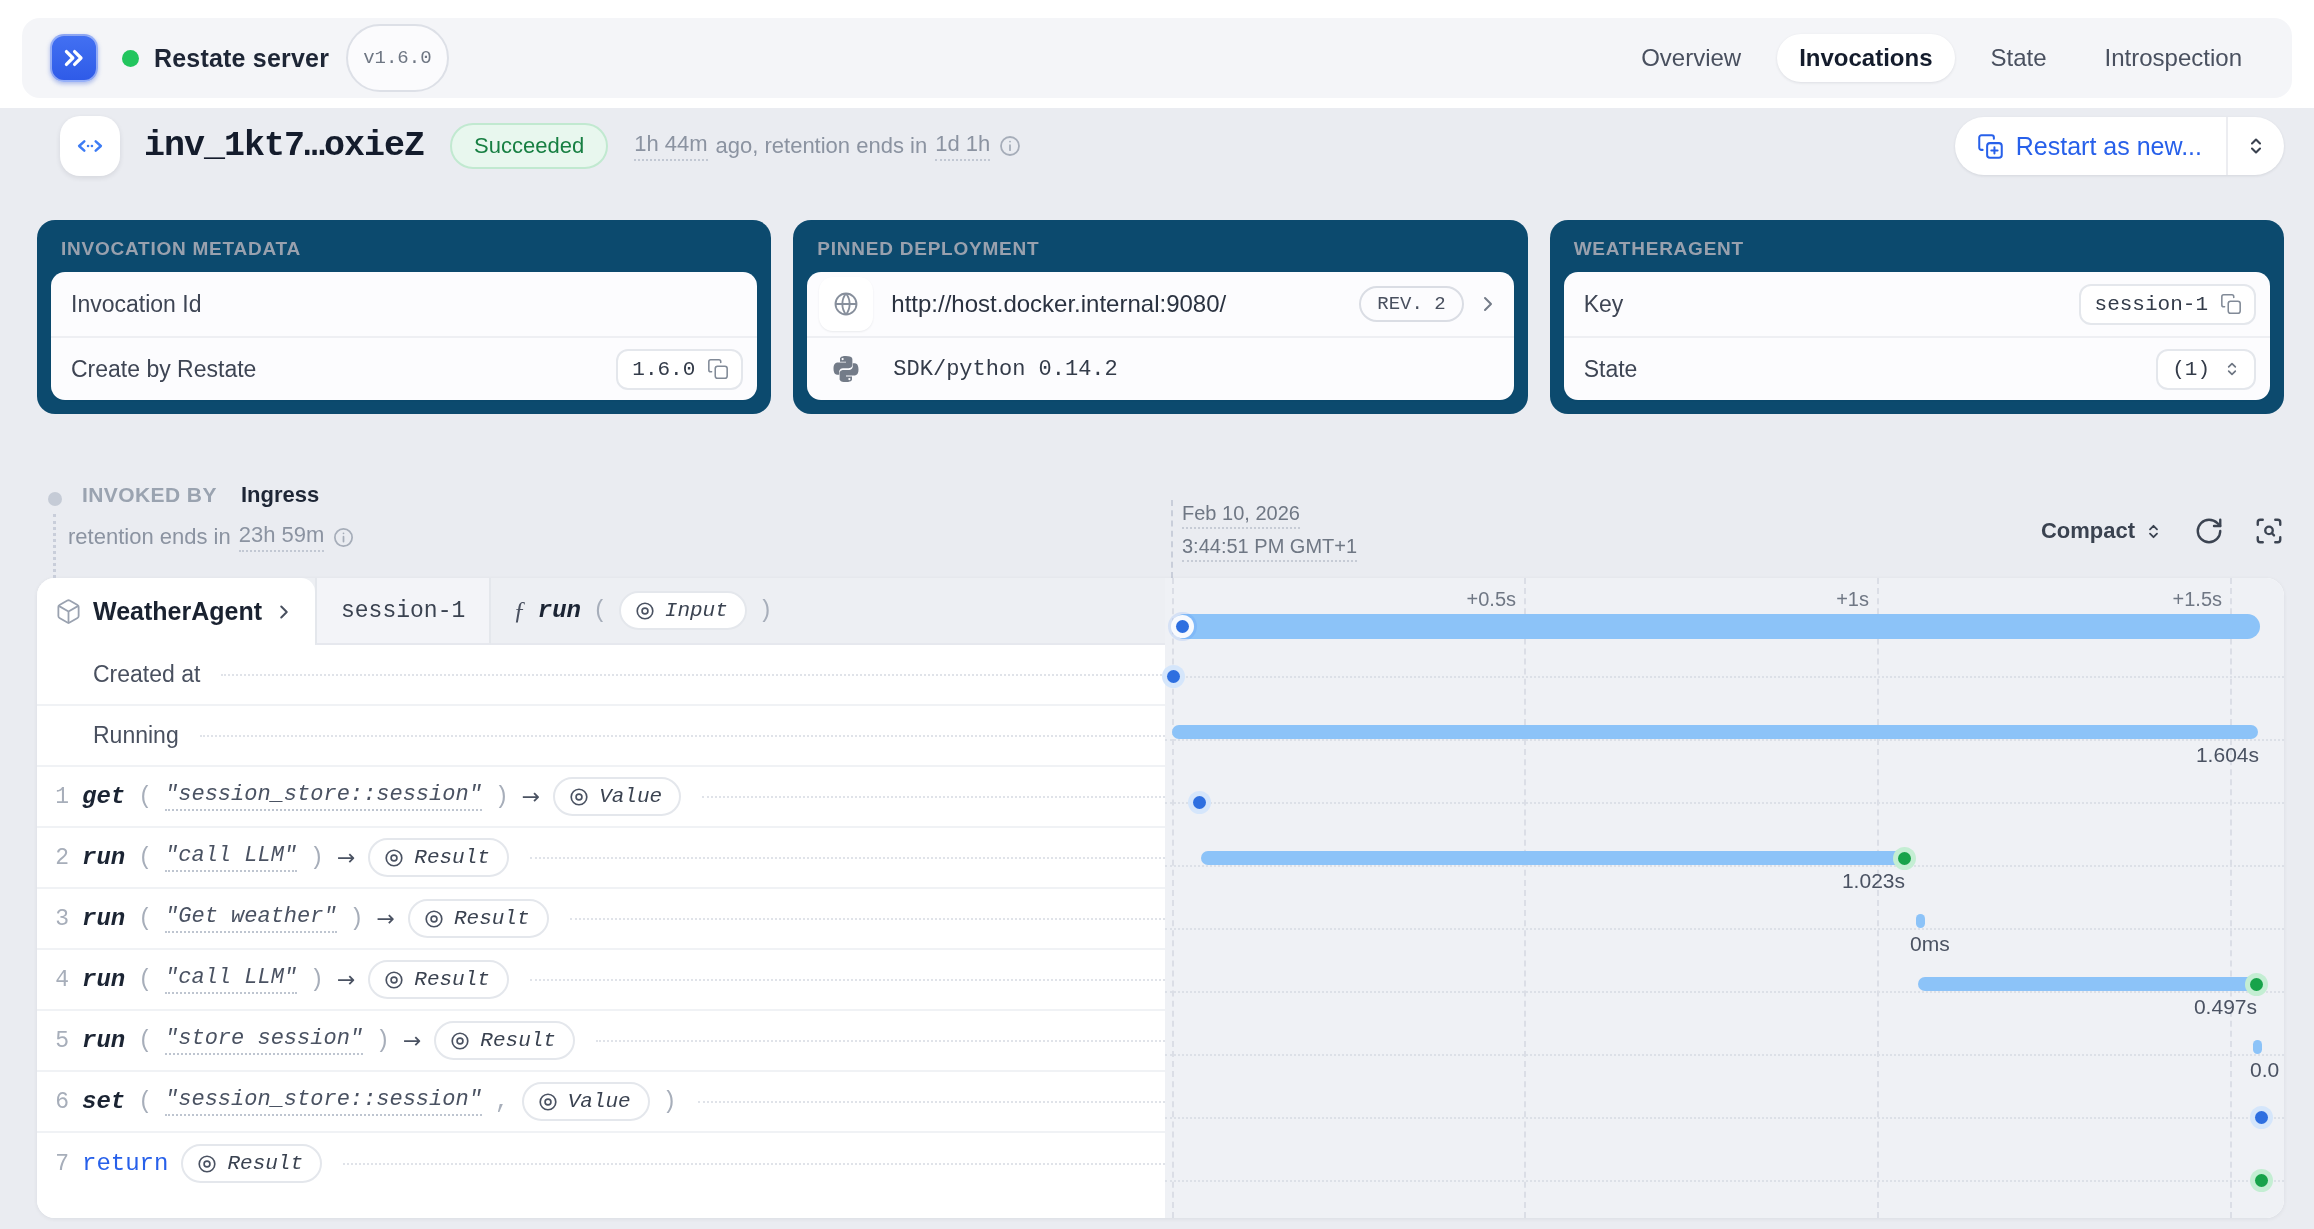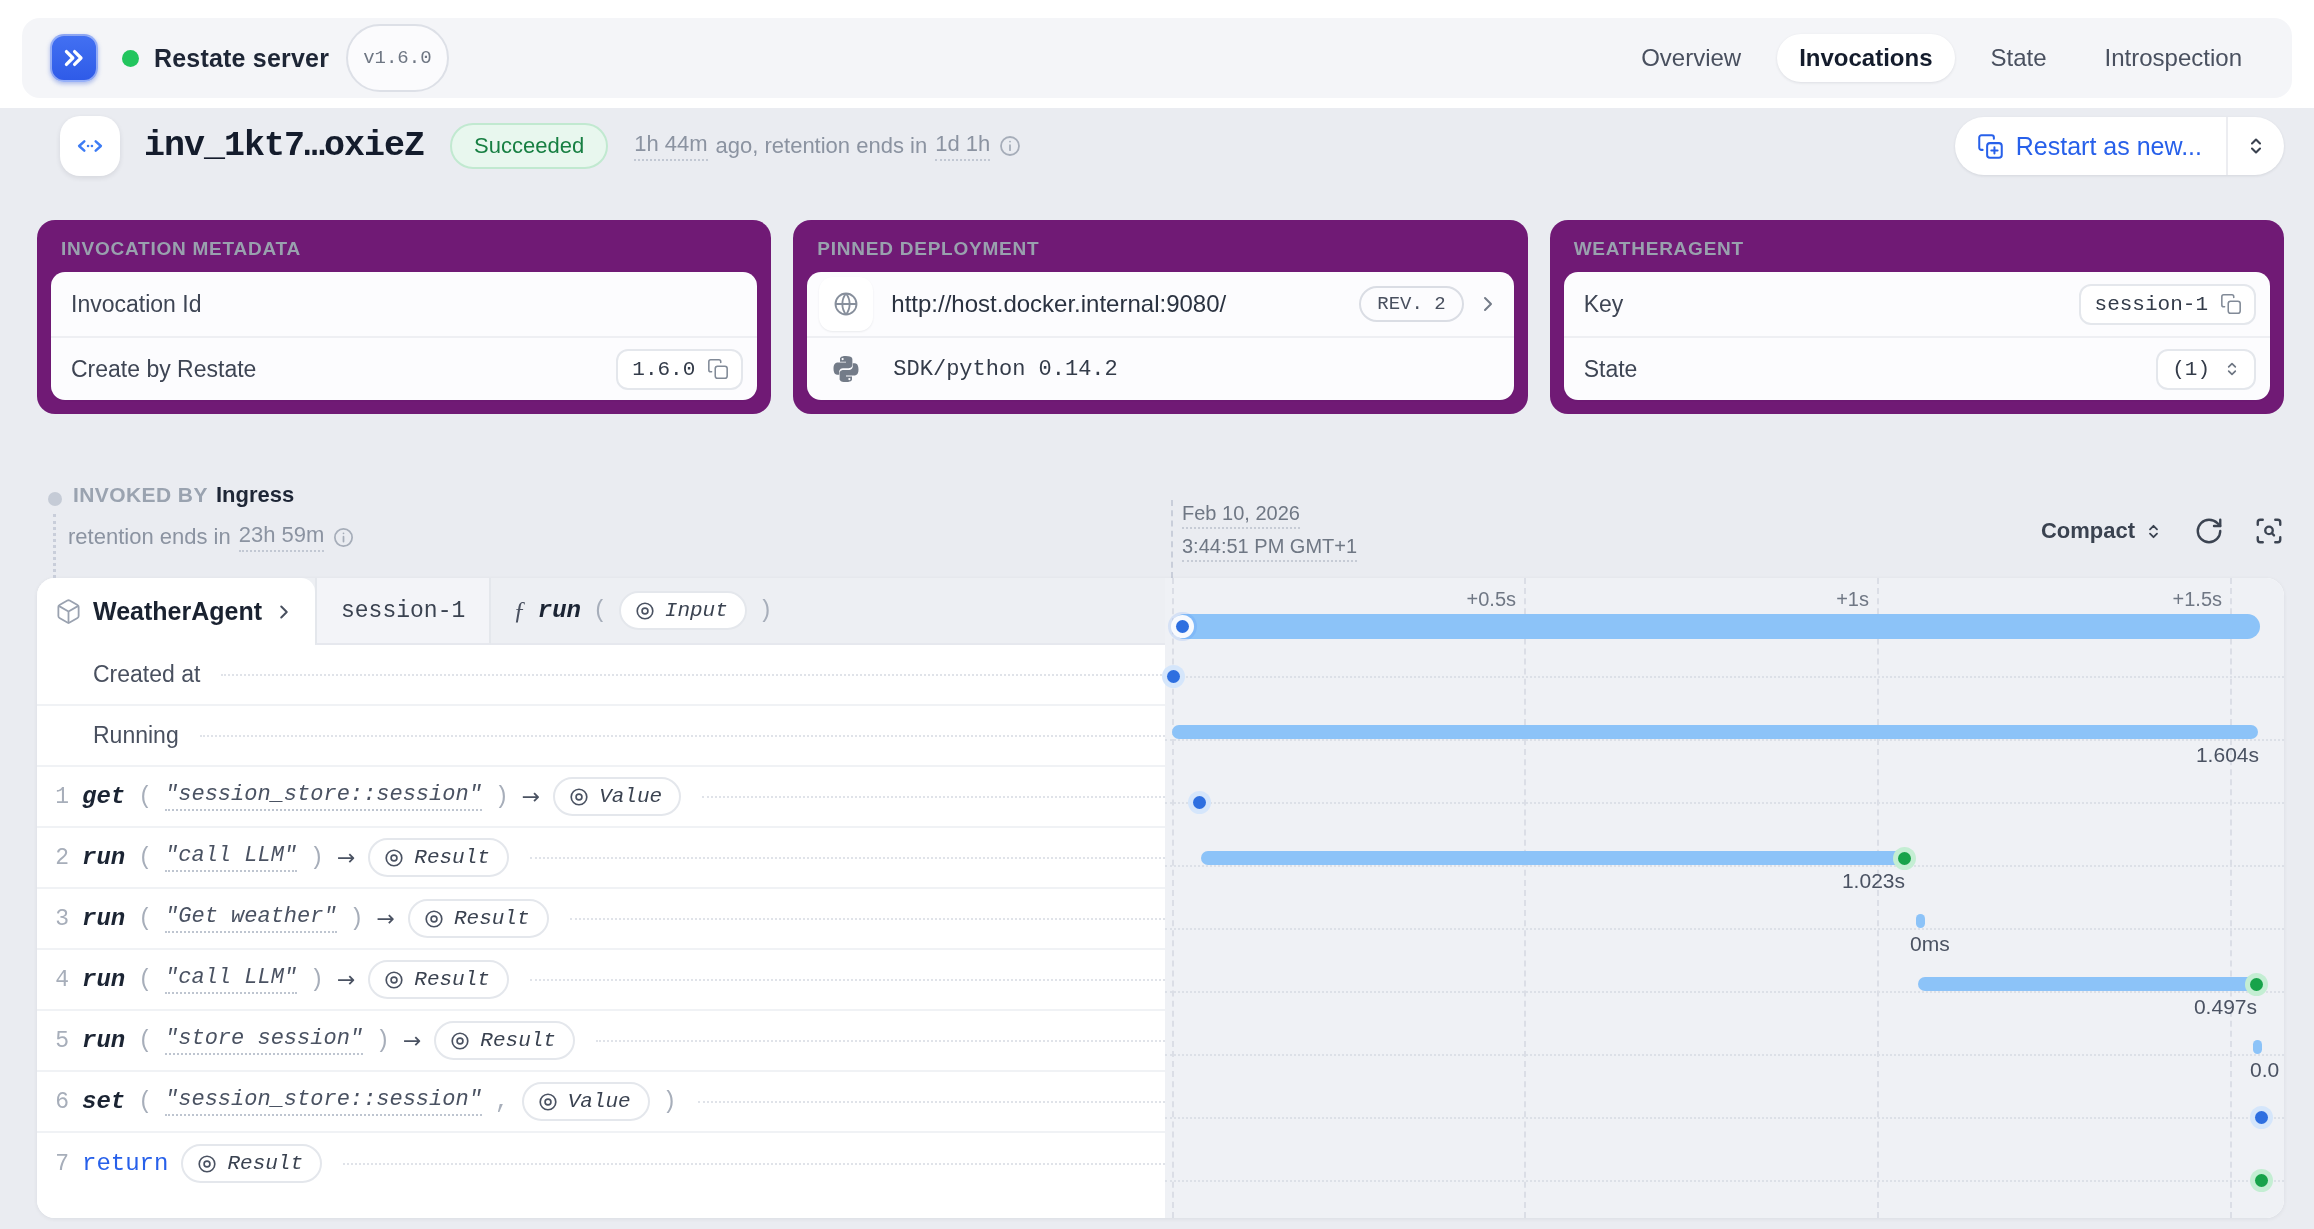--- a/index.html
+++ b/index.html
@@ -54,21 +54,21 @@
   .dotted-u { border-bottom:2px dotted #C2C8D3; padding-bottom:2px; }
   .restart-btn {
     margin-left:auto; background:#ffffff; border-radius:999px; display:flex; align-items:stretch;
     box-shadow:0 1px 3px rgba(20,27,45,.10); overflow:hidden; height:58px;
   }
   .restart-main { display:flex; align-items:center; gap:12px; padding:0 24px 0 22px; color:#2760EA; font-size:25px; font-weight:500; cursor:pointer; }
   .restart-caret { display:flex; align-items:center; padding:0 16px; border-left:2px solid #ECEDF1; cursor:pointer; }
 
   
   .cards { position:absolute; left:37px; top:220px; width:2247px; display:grid; grid-template-columns:repeat(3,1fr); gap:22px; z-index:3; }
-  .card { background:#701a75; border-radius:18px; padding:16px 14px 14px; }
+  .card { background:#0c4a6e; border-radius:18px; padding:16px 14px 14px; }
   .card-title { font-size:19px; font-weight:700; color:#99A1AE; letter-spacing:.04em; margin:2px 0 12px 10px; }
   .card-box { background:#FCFCFE; border-radius:14px; box-shadow:0 1px 2px rgba(25,32,52,.05); overflow:hidden; }
   .card-row { height:64px; display:flex; align-items:center; padding:0 14px 0 20px; }
   .card-row + .card-row { border-top:2px solid #EEEFF3; }
   .card-row-label { font-size:23px; color:#3E4554; }
   .chip {
     margin-left:auto; display:inline-flex; align-items:center; gap:12px; max-width:520px;
     background:#ffffff; border:2px solid #E4E7EC; border-radius:12px; padding:7px 12px 7px 14px;
     font-family:"Liberation Mono",monospace; font-size:21px; color:#333B49; cursor:pointer;
     white-space:nowrap; overflow:hidden;
@@ -83,21 +83,21 @@
     margin-left:auto; font-family:"Liberation Mono",monospace; font-size:19px; color:#49505F;
     border:2px solid #DADDE4; border-radius:999px; padding:5px 16px; white-space:nowrap;
   }
   .sdk-text { font-family:"Liberation Mono",monospace; font-size:22px; color:#333B49; margin-left:20px; }
   .py-wrap { width:54px; display:flex; justify-content:center; flex:none; }
 
   
   .invoked { position:absolute; left:37px; top:482px; z-index:3; }
   .inv-grey-dot { position:absolute; left:11px; top:10px; width:14px; height:14px; border-radius:50%; background:#C5CBD6; }
   .inv-connector { position:absolute; left:16px; top:32px; height:64px; border-left:3px dotted #C9CEDA; }
-  .invoked-line1 { margin-left:36px; display:flex; align-items:center; gap:8px; }
+  .invoked-line1 { margin-left:45px; display:flex; align-items:center; gap:24px; }
   .invoked-label { font-size:21px; font-weight:700; color:#9AA3B0; letter-spacing:.02em; }
   .invoked-value { font-size:22px; font-weight:600; color:#1E2636; }
   .invoked-line2 { margin-left:31px; margin-top:14px; display:flex; align-items:center; gap:8px; font-size:22px; color:#8B93A1; }
 
   
   .ts-block { position:absolute; left:1182px; top:502px; font-size:20px; color:#6F7784; z-index:3; }
   .ts-block div { margin-bottom:6px; width:fit-content; border-bottom:2px dotted #C6CBD5; padding-bottom:2px; }
   .zero-upline { position:absolute; left:1171px; top:500px; height:78px; border-left:2px dashed #C9CEDA; z-index:2;}
   .tl-controls { position:absolute; right:30px; top:516px; display:flex; align-items:center; gap:30px; z-index:3; }
   .density { display:flex; align-items:center; gap:8px; font-size:22px; font-weight:600; color:#3A4250; cursor:pointer; }

